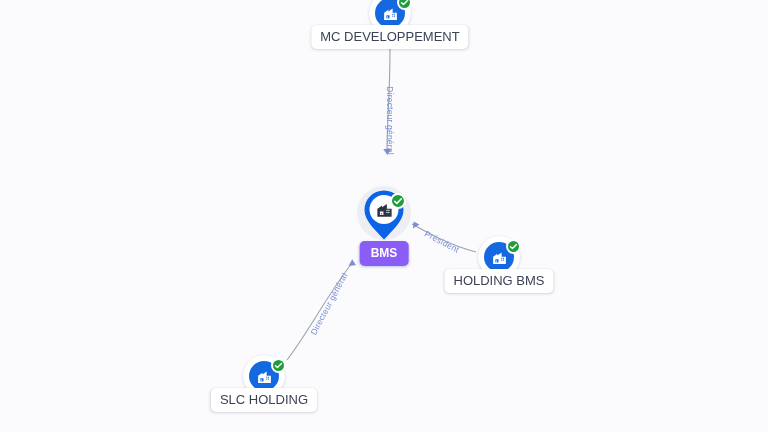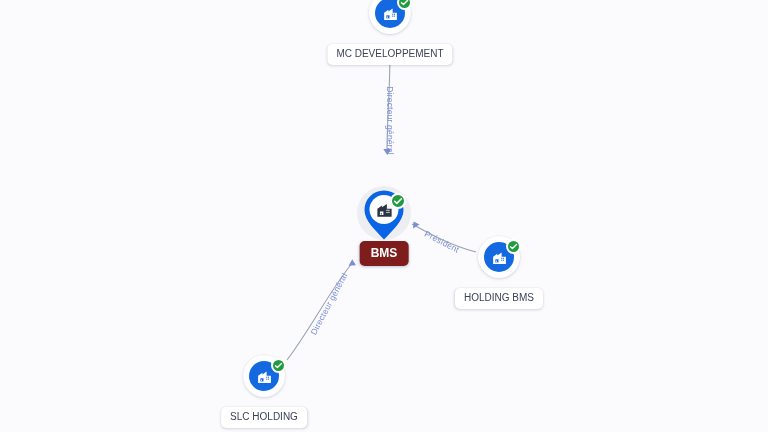--- a/index.html
+++ b/index.html
@@ -60,27 +60,27 @@
     border: 2px solid #ffffff;
     display: flex;
     align-items: center;
     justify-content: center;
     box-sizing: border-box;
   }
   .check-badge svg { display: block; }
 
   .node-label {
     position: absolute;
-    top: 31px;
+    top: 12px;
     left: 50%;
     transform: translateX(-50%);
     white-space: nowrap;
     background: #ffffff;
     color: #3c4257;
-    font-size: 10px;
+    font-size: 13px;
     line-height: 1;
     padding: 5px 9px 6px 9px;
     border-radius: 5px;
     box-shadow: 0 1px 3px rgba(30,40,70,0.16), 0 0 0 0.5px rgba(30,40,70,0.05);
   }
 
   
   .pin-node {
     position: absolute;
     width: 0; height: 0;
@@ -109,21 +109,21 @@
     align-items: center;
     justify-content: center;
     box-sizing: border-box;
   }
   .pin-label {
     position: absolute;
     top: 28px;
     left: 50%;
     transform: translateX(-50%);
     white-space: nowrap;
-    background: #7f1d1d;
+    background: #8b5cf6;
     color: #ffffff;
     font-size: 12px;
     font-weight: bold;
     line-height: 1;
     padding: 6px 11px 7px 11px;
     border-radius: 5px;
     box-shadow: 0 1px 3px rgba(20,60,140,0.28);
   }
 
   

